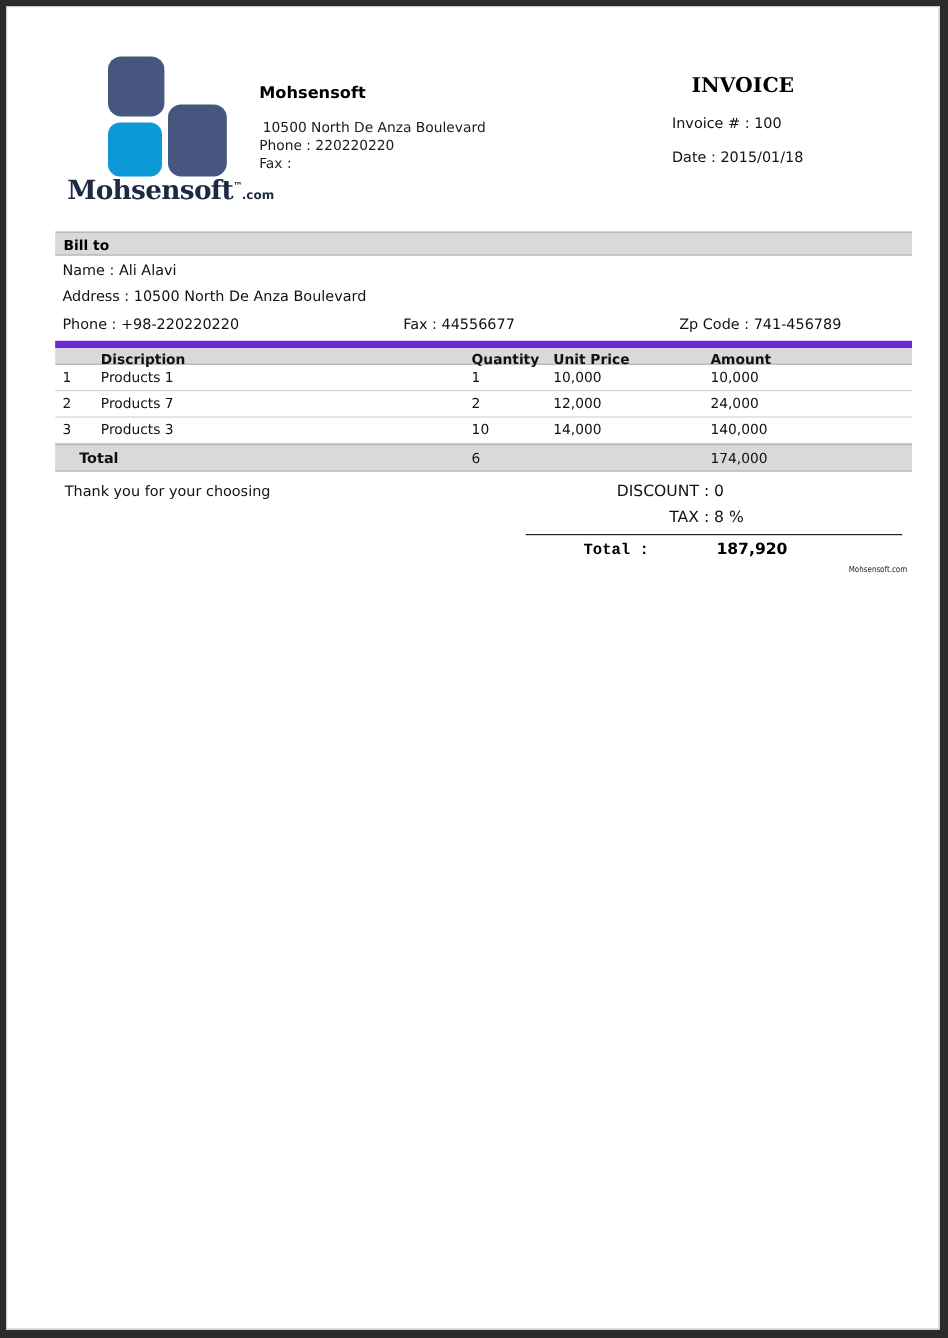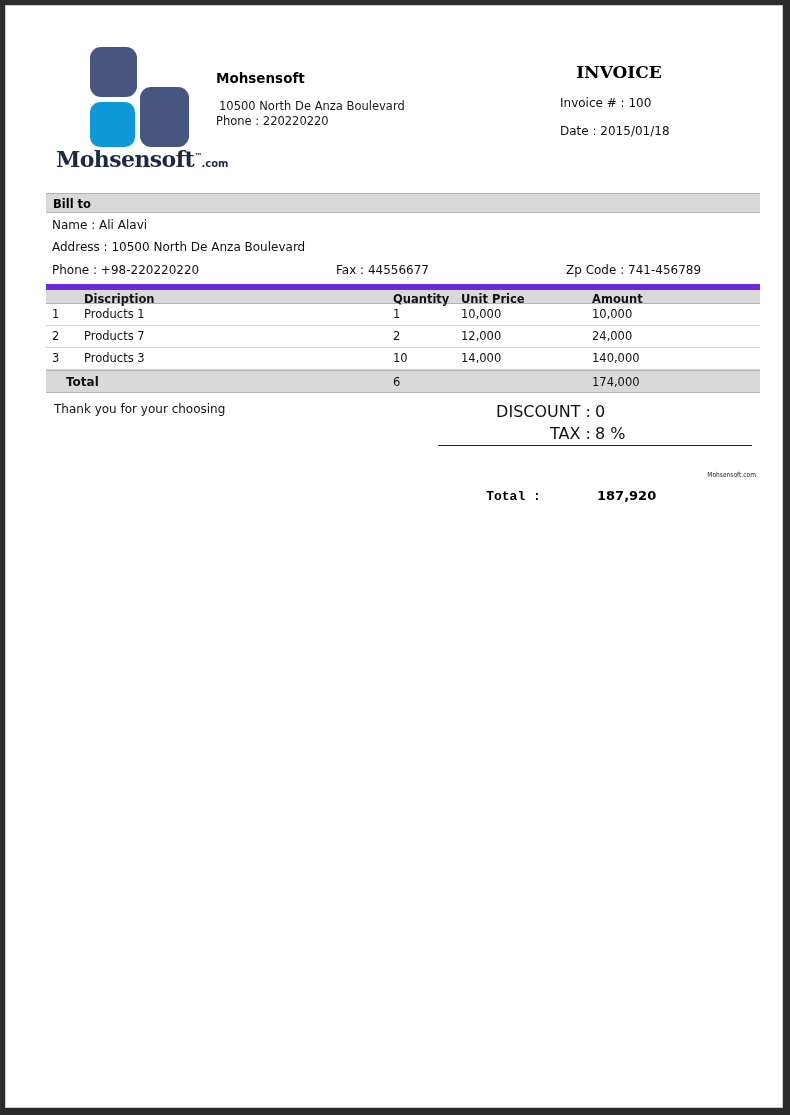--- a/index.html
+++ b/index.html
@@ -242,21 +242,21 @@
     top: 396px;
     font-size: 12px;
     color: #111;
     white-space: nowrap;
   }
 
   .sum-row {
     position: absolute;
     width: 320px;
     left: 430px;
-    font-size: 16px;
+    font-size: 13px;
     color: #111;
   }
   .sum-discount { top: 396px; }
   .sum-tax      { top: 418px; }
   .sum-label {
     display: inline-block;
     width: 155px;
     text-align: right;
     padding-right: 4px;
   }
@@ -280,21 +280,21 @@
     font-weight: bold;
     color: #000;
   }
   .grand-label {
     display: inline-block;
     width: 155px;
     text-align: center;
     padding-right: 6px;
     font-family: Liberation Mono, monospace;
   }
-  .grand-value { display: inline-block; margin-top: 37px; }
+  .grand-value { display: inline-block; }
 
   .tiny-footer {
     position: absolute;
     left: 640px;
     top: 465px;
     width: 110px;
     text-align: right;
     font-size: 7px;
     color: #1a1a1a;
     transform: scaleX(0.85);
@@ -316,20 +316,21 @@
           <div class="sq sq-bl" style="background:#0d98d8;"></div>
           <div class="sq sq-br" style="background:#47567f;"></div>
         </div>
         <div class="wordmark"><span>Mohsensoft</span><span class="tm">™</span><span class="dotcom">.com</span></div>
       </div>
 
       <div class="company-block">
         <div class="company-name">Mohsensoft</div>
         <div class="company-line indent">10500 North De Anza Boulevard</div>
         <div class="company-line">Phone : 220220220</div>
+        <div class="company-line">Fax :</div>
       </div>
 
       <div class="invoice-block">
         <div class="invoice-title">INVOICE</div>
         <div class="invoice-line">Invoice # : 100</div>
         <div class="invoice-line">Date : 2015/01/18</div>
       </div>
     </div>
 
     <div class="billto-bar">

